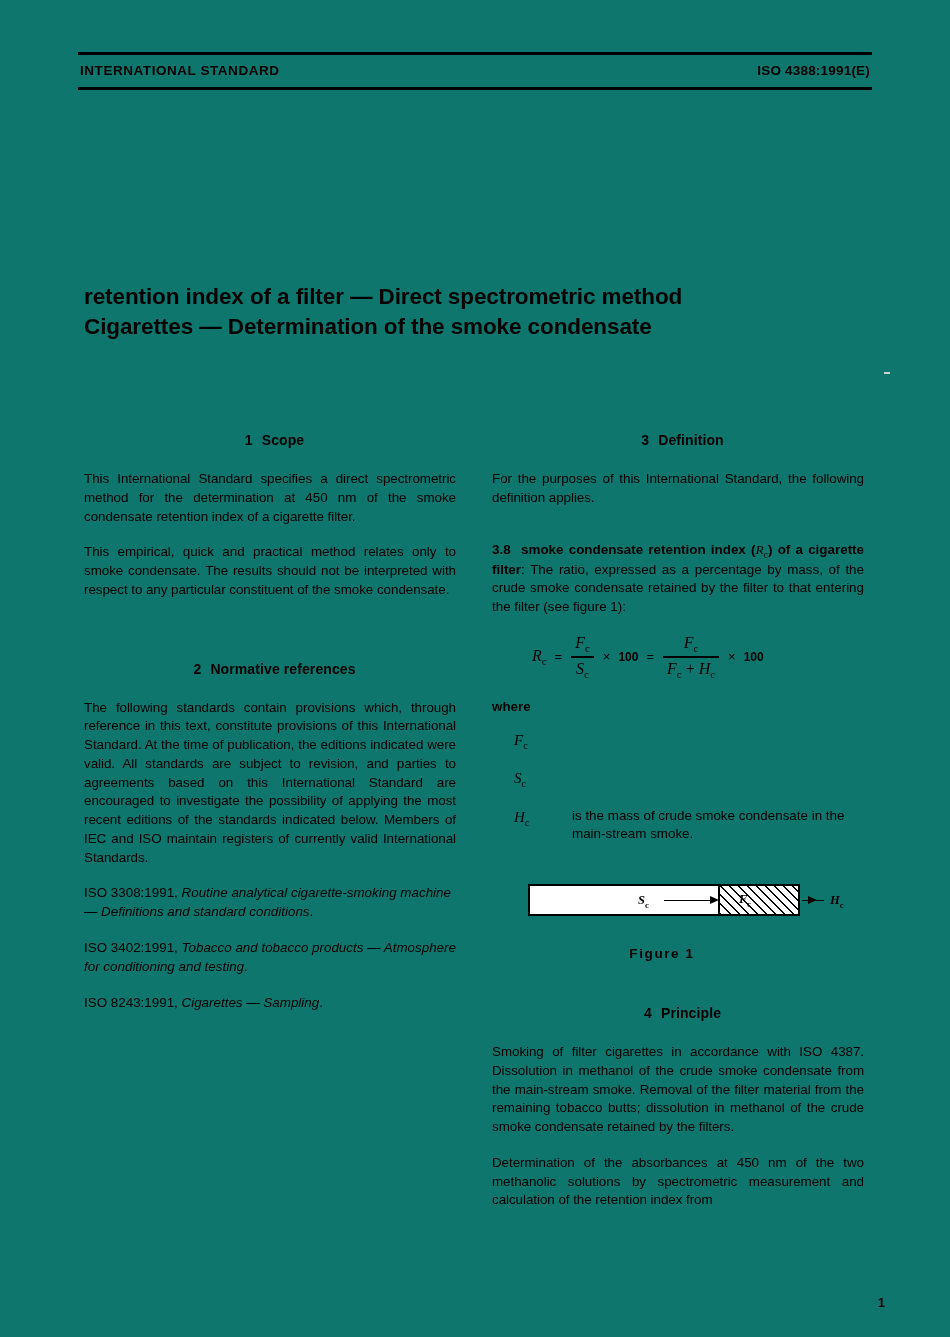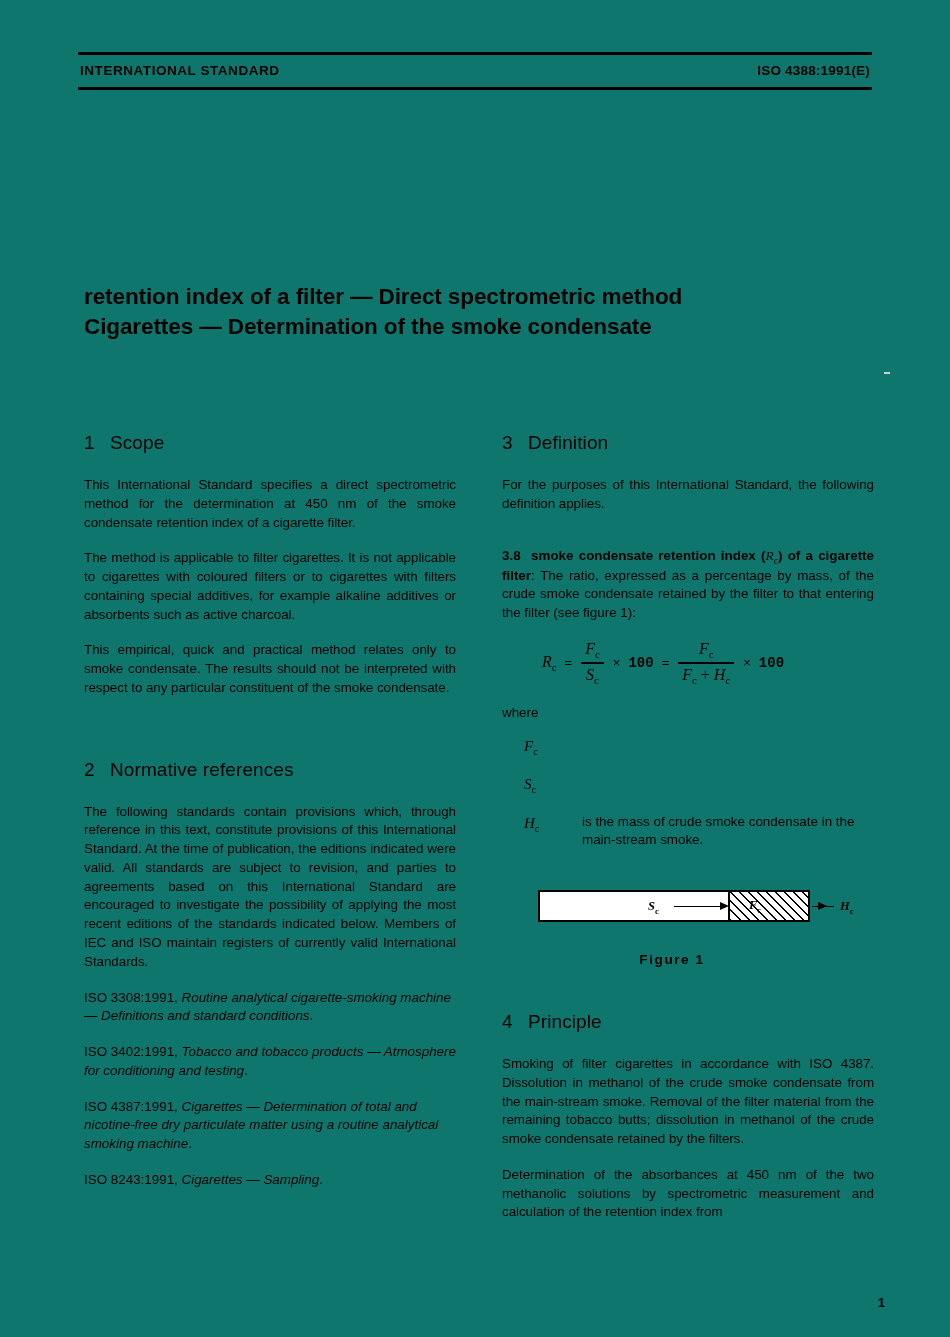--- a/index.html
+++ b/index.html
@@ -73,27 +73,28 @@
     top: 432px;
     width: 806px;
     height: 840px;
   }
   .col {
     position: absolute;
     top: 0;
     width: 372px;
   }
   .col-left  { left: 0; }
-  .col-right { left: 418px; }
+  .col-right { left: 408px; }
 
   h2.sec {
-    font-size: 19px;
-    font-weight: normal;
+    font-size: 14px;
+    font-weight: bold;
     margin: 0 0 22px 0;
     letter-spacing: 0.1px;
+    text-align: center;
   }
   h2.sec .num {
     display: inline-block;
     min-width: 26px;
   }
 
   p.body {
     font-size: 13.4px;
     line-height: 1.40;
     margin: 0 0 17px 0;
@@ -167,32 +168,33 @@
     line-height: 1.15;
     white-space: nowrap;
   }
   .frac .bar {
     width: 100%;
     height: 1.5px;
     background: #000;
     margin: 2px 0;
   }
   .formula .plain {
-    font-family: Liberation Mono, monospace;
-    font-size: 14px;
+    font-family: Liberation Sans, sans-serif;
+    font-size: 12px;
     font-weight: bold;
   }
   .formula .op {
     font-family: "Liberation Sans", sans-serif;
     font-size: 13px;
   }
 
   p.where {
     font-size: 13.4px;
     margin: 0 0 16px 0;
+    font-weight: bold;
   }
 
   
   .varlist {
     margin: 0 0 0 0;
   }
   .varrow {
     display: flex;
     margin-bottom: 15px;
   }
@@ -330,42 +332,38 @@
 
   <div class="columns">
 
     <div class="col col-left">
 
       <h2 class="sec">
         <span class="num">1</span><span>Scope</span>
       </h2>
 
       <p class="body">This International Standard specifies a direct spectrometric method for the determination at 450 nm of the smoke condensate retention index of a cigarette filter.</p>
-      <p class="body">The method is applicable to filter cigarettes. It is not applicable to cigarettes with coloured filters or to cigarettes with filters containing special additives, for example alkaline additives or absorbents such as active charcoal.</p>
       <p class="body">This empirical, quick and practical method relates only to smoke condensate. The results should not be interpreted with respect to any particular constituent of the smoke condensate.</p>
 
       <div class="gap-lg"></div>
 
       <h2 class="sec">
         <span class="num">2</span><span>Normative references</span>
       </h2>
 
       <p class="body">The following standards contain provisions which, through reference in this text, constitute provisions of this International Standard. At the time of publication, the editions indicated were valid. All standards are subject to revision, and parties to agreements based on this International Standard are encouraged to investigate the possibility of applying the most recent editions of the standards indicated below. Members of IEC and ISO maintain registers of currently valid International Standards.</p>
 
       <p class="ref">
         <span>ISO 3308:1991, </span><i>Routine analytical cigarette-smoking machine — Definitions and standard conditions</i><span>.</span>
       </p>
 
       <p class="ref">
         <span>ISO 3402:1991, </span><i>Tobacco and tobacco products — Atmosphere for conditioning and testing</i><span>.</span>
       </p>
 
-      <p class="ref">
-        <span>ISO 4387:1991, </span><i>Cigarettes — Determination of total and nicotine-free dry particulate matter using a routine analytical smoking machine</i><span>.</span>
-      </p>
 
       <p class="ref">
         <span>ISO 8243:1991, </span><i>Cigarettes — Sampling</i><span>.</span>
       </p>
 
     </div>
 
     <div class="col col-right">
 
       <h2 class="sec">

